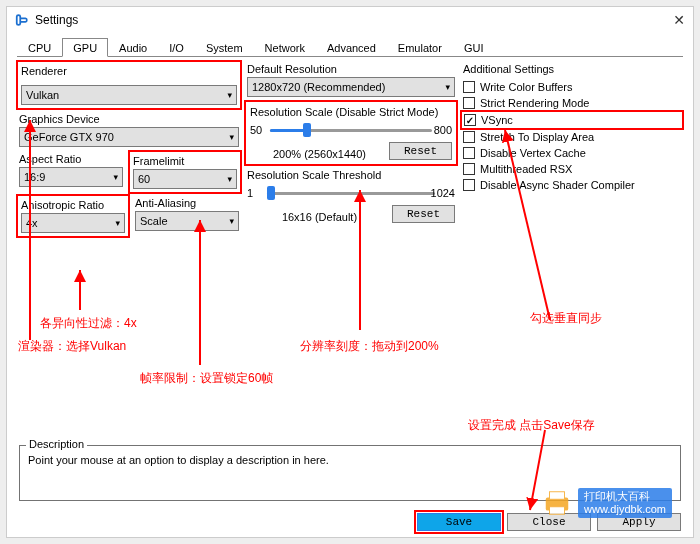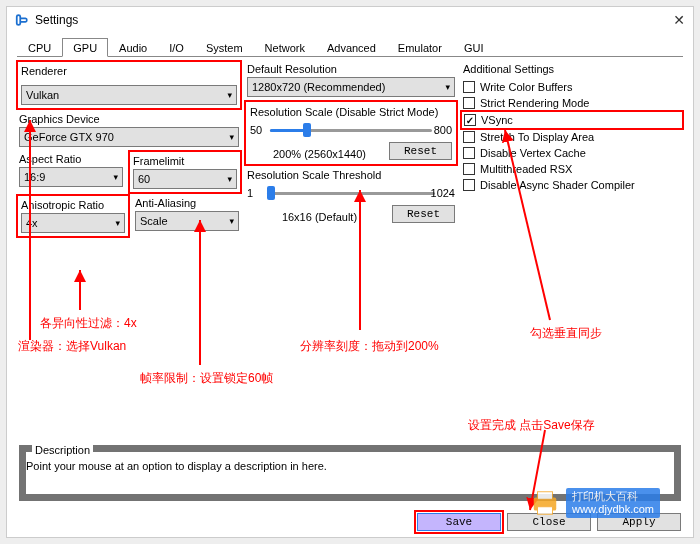--- a/index.html
+++ b/index.html
@@ -30,27 +30,27 @@
 .slider .fill { position: absolute; height: 3px; background: #2b7de9; border-radius: 2px; top: 9px; }
 .slider .thumb { position: absolute; width: 8px; height: 14px; background: #2b7de9; border-radius: 2px; top: 3px; }
 .slider .lmin { position: absolute; left: 0; font-size: 11px; }
 .slider .lmax { position: absolute; right: 0; font-size: 11px; }
 .scale-row { display: flex; align-items: flex-end; justify-content: space-between; margin-top: 2px; }
 .scale-row .val { flex: 1; text-align: center; }
 .btn { border: 1px solid #7a7a7a; background: #e1e1e1; padding: 2px 14px; font-family: "Courier New", monospace; font-size: 11px; }
 .cb-row { display: flex; align-items: center; margin-bottom: 4px; }
 .cb { width: 12px; height: 12px; border: 1px solid #333; margin-right: 5px; display: flex; align-items: center; justify-content: center; font-size: 10px; font-weight: bold; }
 .cb.checked::after { content: "✓"; }
-.desc { position: absolute; left: 12px; right: 12px; bottom: 36px; height: 56px; border: 7px solid #737373; padding: 8px 0; font-family: "Courier New", monospace; font-size: 11px; margin-top: 32px; }
+.desc { position: absolute; left: 12px; right: 12px; bottom: 36px; height: 56px; border: 1px solid #737373; padding: 8px 8px; font-family: "Courier New", monospace; font-size: 11px; margin-top: 32px; }
 .desc .dlabel { position: absolute; top: -8px; left: 6px; background: #fff; padding: 0 3px; }
 .footer { position: absolute; right: 12px; bottom: 6px; display: flex; gap: 6px; }
 .footer .btn { width: 84px; text-align: center; }
 .anno { position: absolute; color: #f00; font-family: "Microsoft YaHei", sans-serif; font-size: 12px; white-space: nowrap; }
 .arrow-svg { position: absolute; pointer-events: none; }
-.watermark { position: absolute; right: 40px; bottom: 26px; opacity: 0.85; display: flex; align-items: center; gap: 6px; font-family: "Microsoft YaHei", sans-serif; }
+.watermark { position: absolute; right: 28px; bottom: 26px; opacity: 0.85; display: flex; align-items: center; gap: 6px; font-family: "Microsoft YaHei", sans-serif; }
 .watermark .wm-icon { width: 30px; height: 30px; }
 .watermark .wm-text { color: #fff; background: #2b7de9; padding: 2px 6px; line-height: 1.2; font-size: 11px; border-radius: 2px; text-align: left; }
 </style>
 </head>
 <body>
 
 <div class="window">
   <div class="titlebar">
     <span class="logo">
         <svg viewBox="0 0 16 16">
@@ -196,21 +196,21 @@
         </div>
     </div>
   </div>
 
   <div class="desc">
     <span class="dlabel">Description</span>
     <span>Point your mouse at an option to display a description in here.</span>
   </div>
 
   <div class="footer">
-    <span class="btn red-box" style="background:#c4b5fd;border-color:#2b7de9;">Save</span>
+    <span class="btn red-box" style="background:#0ea5e9;border-color:#2b7de9;">Save</span>
     <span class="btn">Close</span>
     <span class="btn">Apply</span>
   </div>
 </div>
 
 <svg class="arrow-svg" style="left:0;top:0;width:700px;height:544px;">
   <defs>
       <marker id="ah" markerWidth="8" markerHeight="8" refX="6" refY="3" orient="auto">
         <path d="M0,0 L6,3 L0,6 Z" fill="#f00"></path>
       </marker>
@@ -219,21 +219,21 @@
   <line x1="80" y1="310" x2="80" y2="270" stroke="#f00" stroke-width="2" marker-end="url(#ah)"></line>
   <line x1="200" y1="365" x2="200" y2="220" stroke="#f00" stroke-width="2" marker-end="url(#ah)"></line>
   <line x1="360" y1="330" x2="360" y2="190" stroke="#f00" stroke-width="2" marker-end="url(#ah)"></line>
   <line x1="550" y1="320" x2="505" y2="130" stroke="#f00" stroke-width="2" marker-end="url(#ah)"></line>
   <line x1="545" y1="430" x2="530" y2="510" stroke="#f00" stroke-width="2" marker-end="url(#ah)"></line>
 </svg>
 <div class="anno" style="left:40px; top:315px;">各异向性过滤：4x</div>
 <div class="anno" style="left:18px; top:338px;">渲染器：选择Vulkan</div>
 <div class="anno" style="left:140px; top:370px;">帧率限制：设置锁定60帧</div>
 <div class="anno" style="left:300px; top:338px;">分辨率刻度：拖动到200%</div>
-<div class="anno" style="left:530px; top:325px;">勾选垂直同步</div>
+<div class="anno" style="left:530px; top:310px;">勾选垂直同步</div>
 <div class="anno" style="left:468px; top:417px;">设置完成 点击Save保存</div>
 
 <div class="watermark">
   <span class="wm-icon"><svg viewBox="0 0 32 32">
         <rect x="4" y="10" width="24" height="14" rx="2" fill="#f5a623"></rect>
         <rect x="8" y="4" width="16" height="8" fill="#fff" stroke="#f5a623"></rect>
         <rect x="8" y="20" width="16" height="8" fill="#fff" stroke="#f5a623"></rect>
       </svg></span>
   <span class="wm-text"><span>打印机大百科</span><br><span>www.djydbk.com</span></span>
 </div>

